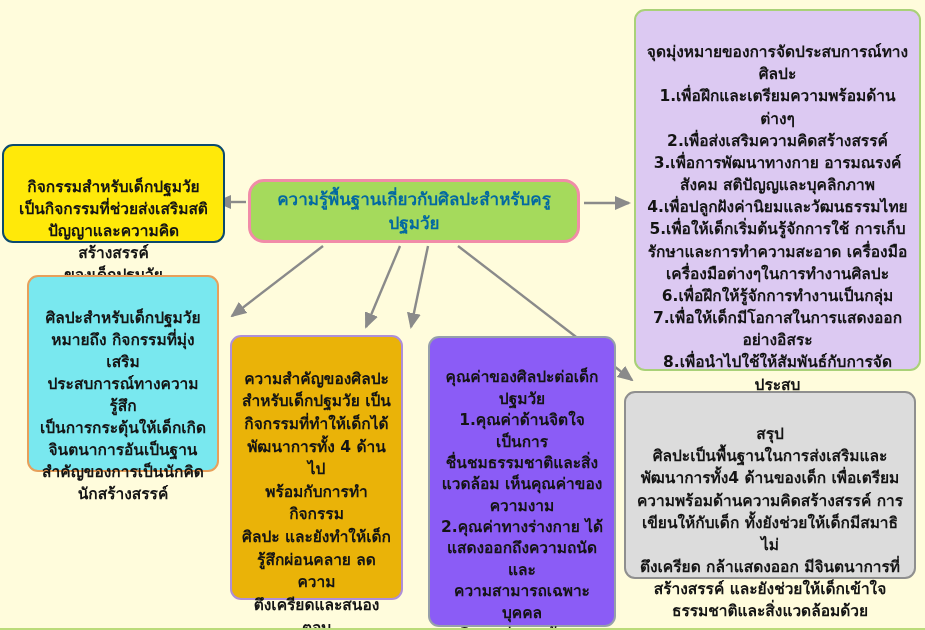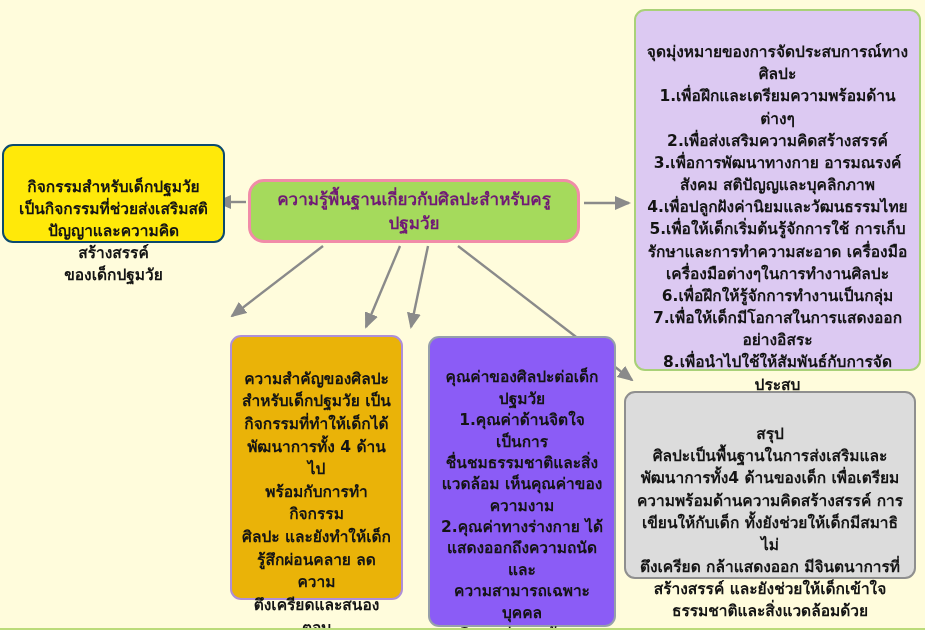--- a/index.html
+++ b/index.html
@@ -21,21 +21,21 @@
     color:#141414;
     white-space:pre-line;
     text-align:center;
   }
   .center-node{
     left:248px;top:179px;width:332px;height:64px;
     background:#A5DA5C;
     border:3px solid #F18CA8;
     border-radius:16px;
     display:flex;align-items:center;justify-content:center;
-    color:#701a75;
+    color:#0369a1;
     font-size:17px;
     text-align:center;
     padding:4px 8px;
   }
   .node-activities{
     left:2px;top:144px;width:223px;height:99px;
     background:#FFE909;border:2px solid #0c4a6e;
   }
   .node-meaning{
     left:27px;top:275px;width:192px;height:197px;
@@ -94,20 +94,29 @@
     <span>ความรู้พื้นฐานเกี่ยวกับศิลปะสำหรับครูปฐมวัย</span>
   </div>
 
   <div class="node node-activities">
     <span>กิจกรรมสำหรับเด็กปฐมวัย
 เป็นกิจกรรมที่ช่วยส่งเสริมสติ
 ปัญญาและความคิดสร้างสรรค์
 ของเด็กปฐมวัย</span>
   </div>
 
+  <div class="node node-meaning">
+    <span>ศิลปะสำหรับเด็กปฐมวัย
+หมายถึง กิจกรรมที่มุ่งเสริม
+ประสบการณ์ทางความรู้สึก
+เป็นการกระตุ้นให้เด็กเกิด
+จินตนาการอันเป็นฐาน
+สำคัญของการเป็นนักคิด
+นักสร้างสรรค์</span>
+  </div>
 
   <div class="node node-importance">
     <span>ความสำคัญของศิลปะ
 สำหรับเด็กปฐมวัย เป็น
 กิจกรรมที่ทำให้เด็กได้
 พัฒนาการทั้ง 4 ด้าน ไป
 พร้อมกับการทำกิจกรรม
 ศิลปะ และยังทำให้เด็ก
 รู้สึกผ่อนคลาย ลดความ
 ตึงเครียดและสนองตอบ

